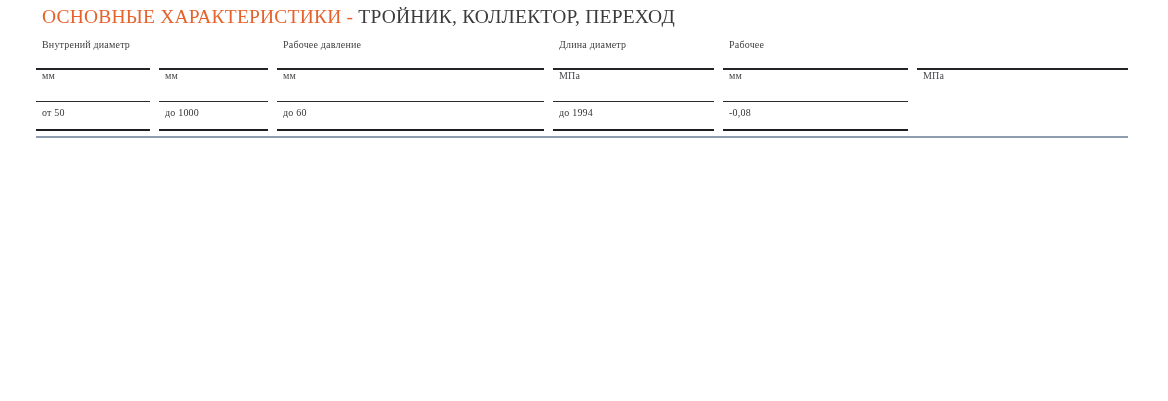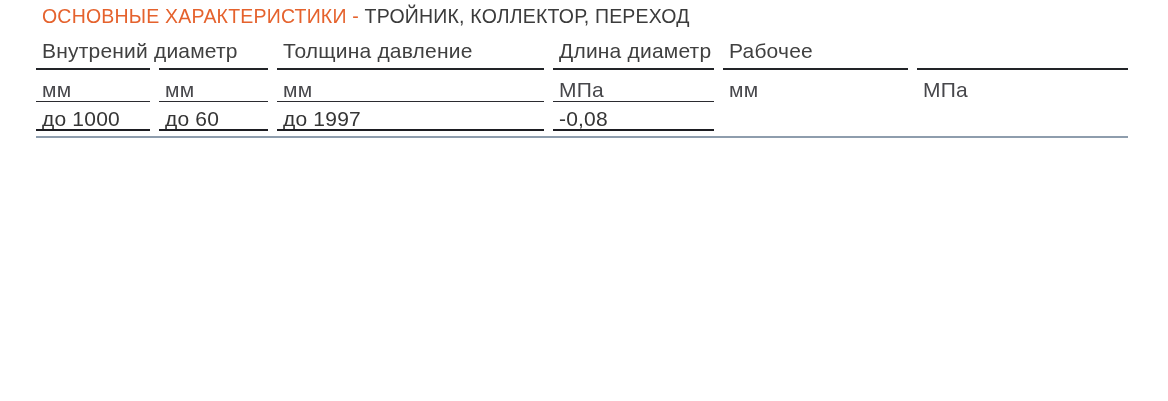--- a/index.html
+++ b/index.html
@@ -9,20 +9,21 @@
     width: 1168px;
     height: 401px;
     overflow: hidden;
     font-family: "Liberation Sans", "DejaVu Sans", sans-serif;
   }
   .page {
     position: relative;
     width: 1016px;
     height: 401px;
     background: #ffffff;
+    font-family: Liberation Serif, serif;
   }
   .title {
     margin: 0;
     padding: 5px 0 0 42px;
     font-size: 19.5px;
     line-height: 23px;
     font-weight: 500;
     letter-spacing: 0.2px;
     white-space: nowrap;
   }
@@ -33,37 +34,36 @@
     margin: 8px 0 0 36px;
     width: 1092px;
   }
   .row {
     display: grid;
     grid-template-columns: 114px 109px 267px 161px 185px 211px;
     column-gap: 9px;
   }
   .cell {
     padding-left: 6px;
-    font-size: 21px;
+    font-size: 10px;
     letter-spacing: 0.2px;
     color: #3C3C3C;
     white-space: nowrap;
     overflow: hidden;
     box-sizing: border-box;
   }
   .row-head .cell {
     height: 32px;
     padding-top: 3px;
     color: #404040;
   }
   .h-span2 { grid-column: 1 / span 2; }
   .row-units .cell {
     border-top: 2px solid #222428;
     height: 33px;
-    padding-top: 8px;
     color: #47474B;
   }
   .row-values .cell {
     border-top: 1.5px solid #2B2B30;
     border-bottom: 2px solid #1D1D22;
     height: 29.5px;
     padding-top: 5px;
     color: #353535;
   }
   .table-underline {
@@ -79,38 +79,39 @@
 <div class="page">
 
   <h1 class="title">
     <span class="title-accent">ОСНОВНЫЕ ХАРАКТЕРИСТИКИ - </span><span class="title-rest">ТРОЙНИК, КОЛЛЕКТОР, ПЕРЕХОД</span>
   </h1>
 
   <div class="spec-table">
 
     <div class="row row-head">
       <div class="cell h-span2">Внутрений диаметр</div>
-      <div class="cell">Толщина давление</div>
+      <div class="cell">Рабочее давление</div>
       <div class="cell">Длина диаметр</div>
       <div class="cell">Рабочее</div>
     </div>
 
     <div class="row row-units">
       <div class="cell">мм</div>
       <div class="cell">мм</div>
       <div class="cell">мм</div>
       <div class="cell">МПа</div>
       <div class="cell">мм</div>
       <div class="cell">МПа</div>
     </div>
 
     <div class="row row-values">
+      <div class="cell">от 50</div>
       <div class="cell">до 1000</div>
       <div class="cell">до 60</div>
-      <div class="cell">до 1997</div>
+      <div class="cell">до 1994</div>
       <div class="cell">-0,08</div>
     </div>
 
   </div>
 
   <div class="table-underline"></div>
 
 </div>
 
 </body></html>

